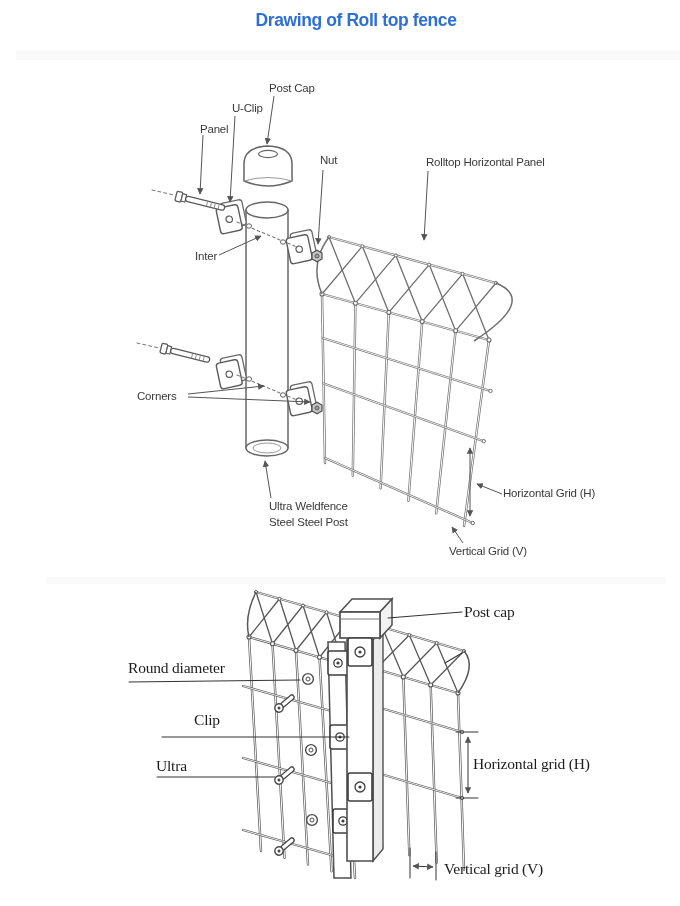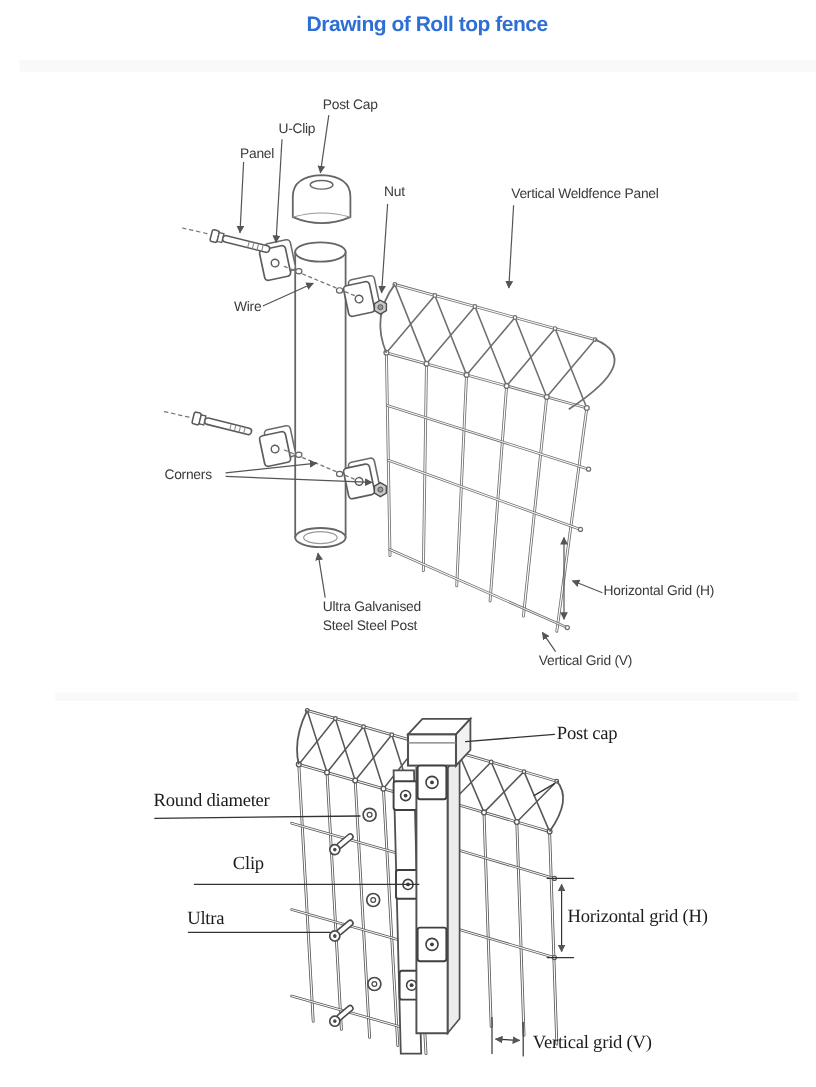--- a/index.html
+++ b/index.html
@@ -289,25 +289,25 @@
 
   <div class="noise" style="left:0;top:50px;width:680px;height:10px"></div>
   <div class="noise" style="left:30px;top:577px;width:620px;height:7px"></div>
 
   <div class="title" style="color: rgb(46, 111, 214);">Drawing of Roll top fence</div>
 
   <div class="lbl" style="left:253px;top:80px">Post Cap</div>
   <div class="lbl" style="left:216px;top:100px">U-Clip</div>
   <div class="lbl" style="left:184px;top:121px">Panel</div>
   <div class="lbl" style="left:304px;top:152px">Nut</div>
-  <div class="lbl" style="left:410px;top:154px">Vertical Weldfence Panel</div>
-  <div class="lbl" style="left:179px;top:248px">Wire</div>
+  <div class="lbl" style="left:410px;top:154px">Rolltop Horizontal Panel</div>
+  <div class="lbl" style="left:179px;top:248px">Inter</div>
   <div class="lbl" style="left:121px;top:388px">Corners</div>
   <div class="lbl" style="left:253px;top:498px">
-    <span style="display:block">Ultra Galvanised</span>
+    <span style="display:block">Ultra Weldfence</span>
     <span style="display:block">Steel Steel Post</span>
   </div>
   <div class="lbl" style="left:487px;top:485px">Horizontal Grid (H)</div>
   <div class="lbl" style="left:433px;top:543px">Vertical Grid (V)</div>
 
   <div class="lbls" style="left:448px;top:602px">Post cap</div>
   <div class="lbls" style="left:112px;top:658px">Round diameter</div>
   <div class="lbls" style="left:178px;top:710px">Clip</div>
   <div class="lbls" style="left:140px;top:756px">Ultra</div>
   <div class="lbls" style="left:457px;top:754px">Horizontal grid (H)</div>

